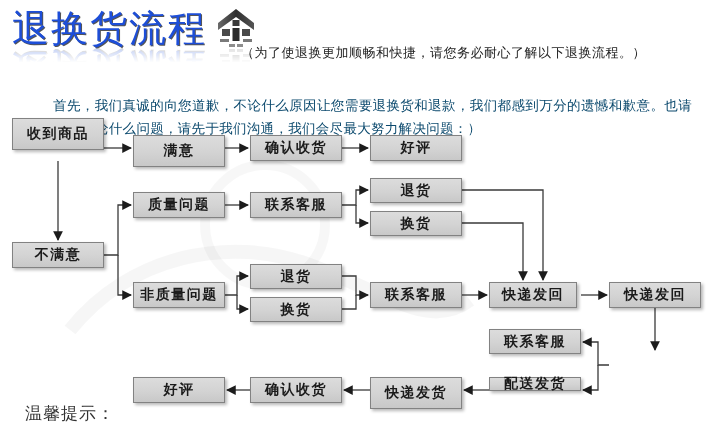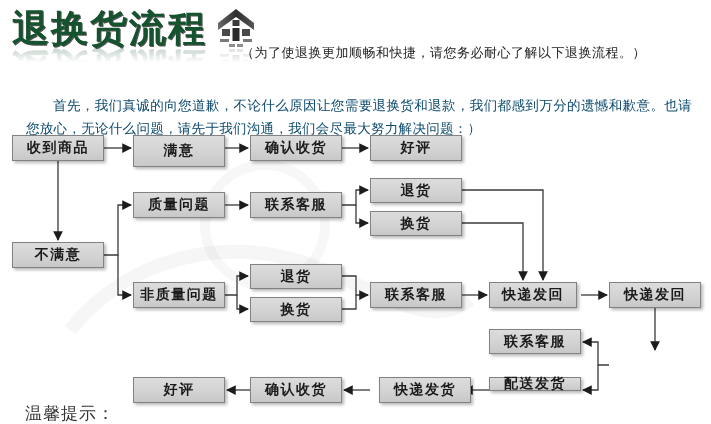--- a/index.html
+++ b/index.html
@@ -7,21 +7,21 @@
     position:relative;width:711px;height:424px;background:#ffffff;overflow:hidden;
     font-family:"Liberation Sans","DejaVu Sans",sans-serif;
   }
   
   .brand{
     position:absolute;left:12px;top:6px;height:50px;
     display:flex;align-items:flex-start;gap:8px;
     -webkit-box-reflect: below -16px linear-gradient(transparent 55%, rgba(0,0,0,.40));
   }
   .brand-title{
-    font-size:37px;font-weight:700;color:#14532d;letter-spacing:2px;
+    font-size:37px;font-weight:400;color:#1d4ed8;letter-spacing:2px;
     line-height:46px;white-space:nowrap;
     text-shadow:1px 1px 0 #555;
   }
   .house-icon{display:block;margin-top:2px;}
   .brand-subtitle{
     position:absolute;left:241px;top:44px;font-size:13px;color:#222;
     white-space:nowrap;letter-spacing:.5px;
   }
   
   .intro{
@@ -109,21 +109,21 @@
       <path d="M581 295 L607 295" marker-end="url(#arr)"></path>
       <path d="M655 308 L655 350" marker-end="url(#arr)"></path>
       <path d="M609 365 L598 365 L598 342 L583 342" marker-end="url(#arr)"></path>
       <path d="M598 365 L598 390 L583 390" marker-end="url(#arr)"></path>
       <path d="M489 390 L464 390" marker-end="url(#arr)"></path>
       <path d="M370 390 L344 390" marker-end="url(#arr)"></path>
       <path d="M250 390 L227 390" marker-end="url(#arr)"></path>
     </g>
   </svg>
 
-  <div class="node" style="left:12px;top:135px;width:92px;height:26px">收到商品</div>
+  <div class="node" style="left:12px;top:118px;width:92px;height:32px">收到商品</div>
   <div class="node" style="left:133px;top:135px;width:92px;height:32px">满意</div>
   <div class="node" style="left:250px;top:135px;width:92px;height:26px">确认收货</div>
   <div class="node" style="left:370px;top:135px;width:92px;height:26px">好评</div>
 
   <div class="node" style="left:133px;top:192px;width:92px;height:26px">质量问题</div>
   <div class="node" style="left:250px;top:192px;width:92px;height:26px">联系客服</div>
   <div class="node" style="left:370px;top:178px;width:92px;height:25px">退货</div>
   <div class="node" style="left:370px;top:211px;width:92px;height:25px">换货</div>
 
   <div class="node" style="left:12px;top:242px;width:92px;height:26px">不满意</div>
@@ -131,19 +131,19 @@
   <div class="node" style="left:133px;top:282px;width:92px;height:26px">非质量问题</div>
   <div class="node" style="left:250px;top:264px;width:92px;height:25px">退货</div>
   <div class="node" style="left:250px;top:297px;width:92px;height:25px">换货</div>
   <div class="node" style="left:370px;top:282px;width:92px;height:26px">联系客服</div>
   <div class="node" style="left:489px;top:282px;width:88px;height:26px">快递发回</div>
   <div class="node" style="left:609px;top:282px;width:92px;height:26px">快递发回</div>
 
   <div class="node" style="left:489px;top:329px;width:92px;height:25px">联系客服</div>
 
   <div class="node" style="left:489px;top:377px;width:92px;height:14px">配送发货</div>
-  <div class="node" style="left:379px;top:377px;width:92px;height:26px">快递发货</div>
+  <div class="node" style="left:370px;top:377px;width:92px;height:32px">快递发货</div>
   <div class="node" style="left:250px;top:377px;width:92px;height:26px">确认收货</div>
   <div class="node" style="left:133px;top:377px;width:92px;height:26px">好评</div>
 
   <div class="tips">温馨提示：</div>
 
 </div>
 
 </body></html>

